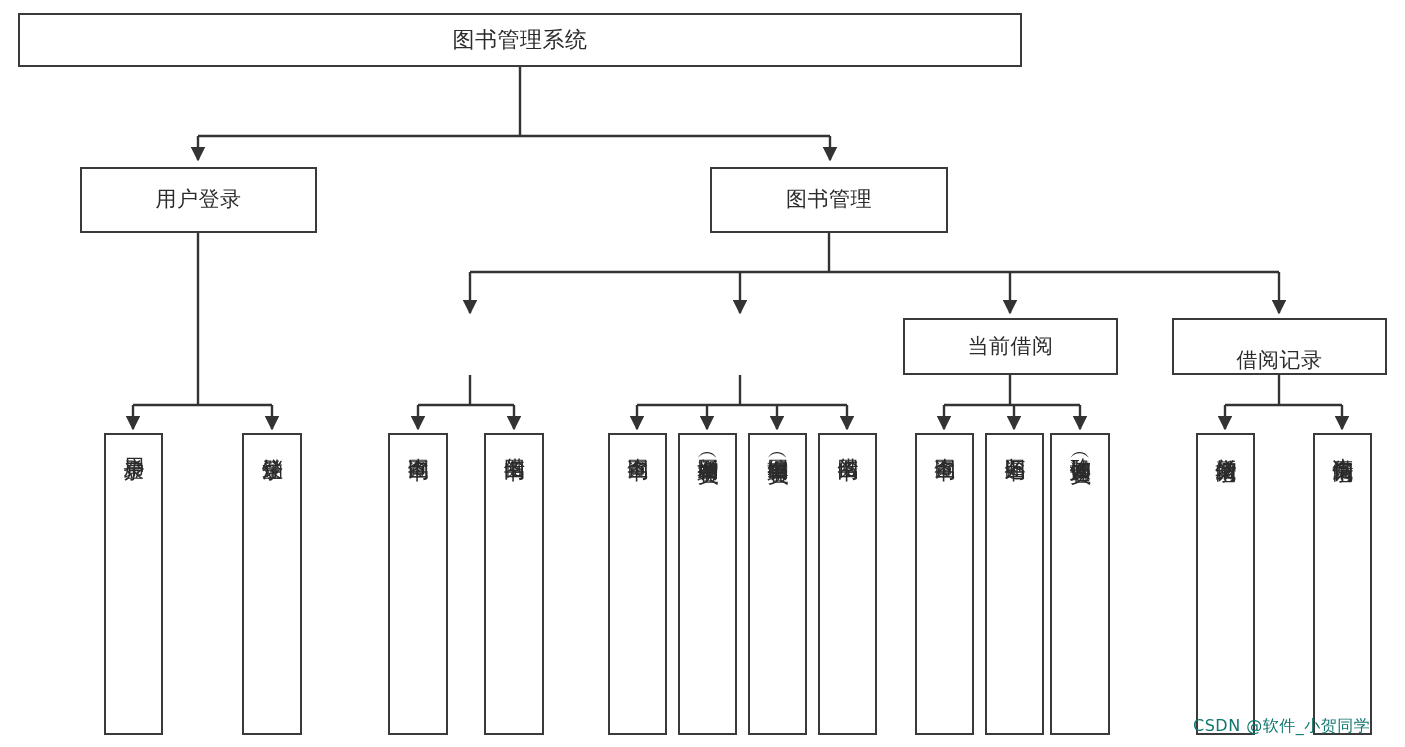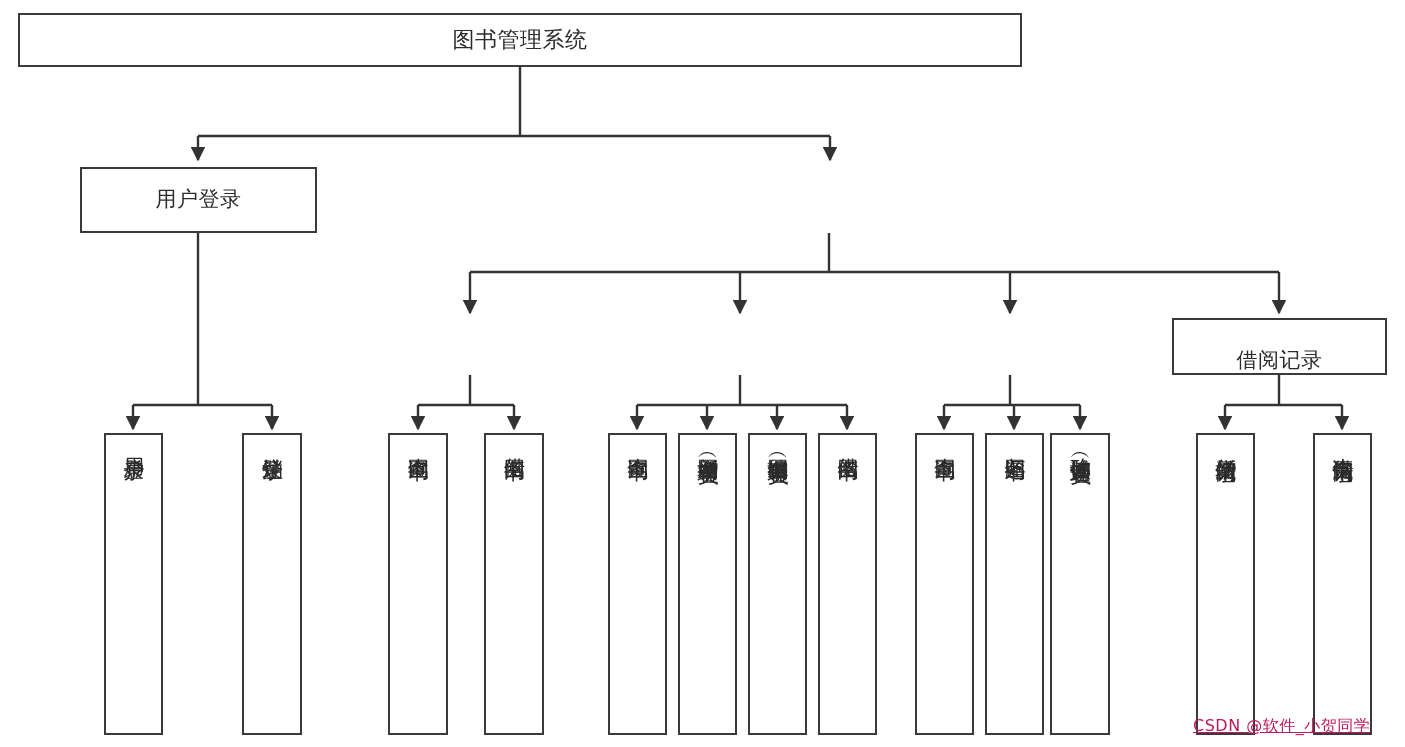--- a/index.html
+++ b/index.html
@@ -58,25 +58,24 @@
     font-size: 21px;
     line-height: 1.28;
     letter-spacing: 1px;
     text-align: left;
     white-space: nowrap;
     color: #2b2b2b;
   }
   .watermark {
     position: absolute;
     font-size: 16px;
-    color: #be185d;
+    color: #0f766e;
     white-space: nowrap;
     letter-spacing: 0.5px;
     z-index: 3;
-    text-decoration: underline;
   }
 </style>
 </head>
 <body>
 
 <div id="diagram-root">
 
   <svg id="connector-layer" viewBox="0 0 1405 747">
     <defs>
       <marker id="arrow" viewBox="0 0 10 10" refX="9" refY="5" markerWidth="6" markerHeight="6" orient="auto-start-reverse">
@@ -127,21 +126,27 @@
     </g>
   </svg>
 
   <div class="node node-h node-root" style="left:18px; top:13px; width:1004px; height:54px;">
     <span>图书管理系统</span>
   </div>
 
   <div class="node node-h" style="left:80px; top:167px; width:237px; height:66px;">
     <span>用户登录</span>
   </div>
+  <div class="node node-h" style="left:710px; top:167px; width:238px; height:66px;">
+    <span>图书管理</span>
+  </div>
 
+  <div class="node node-h" style="left:903px; top:318px; width:215px; height:57px;">
+    <span>当前借阅</span>
+  </div>
   <div class="node node-h" style="left:1172px; top:318px; width:215px; height:57px;align-items:flex-end;">
     <span>借阅记录</span>
   </div>
 
   <div class="node node-v" style="left:104px; top:433px; width:59px; height:302px;">
     <span class="vtext">用户登录</span>
   </div>
   <div class="node node-v" style="left:242px; top:433px; width:60px; height:302px;">
     <span class="vtext">注销登录</span>
   </div>

